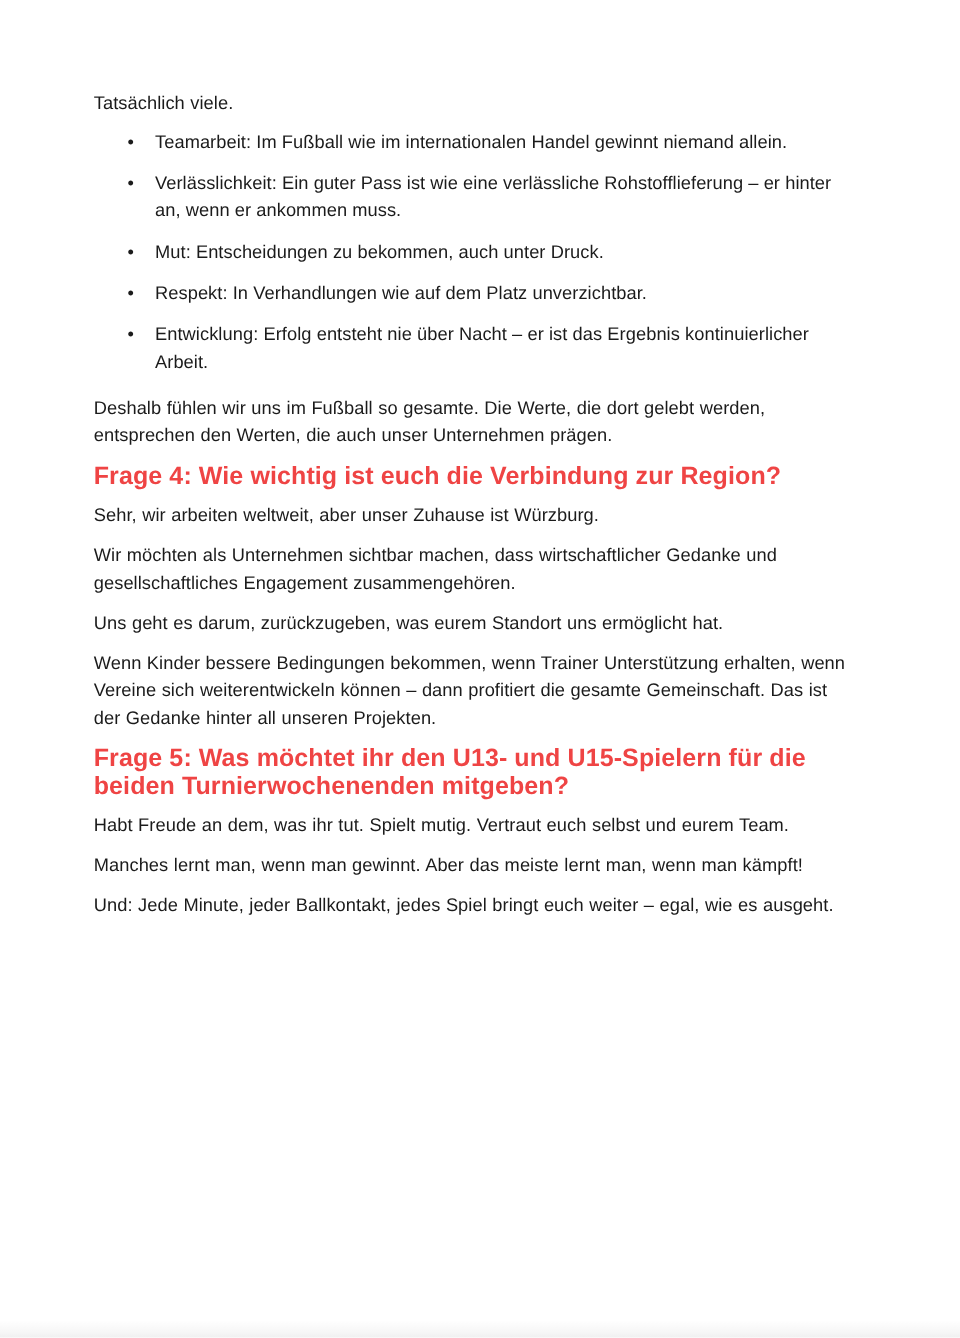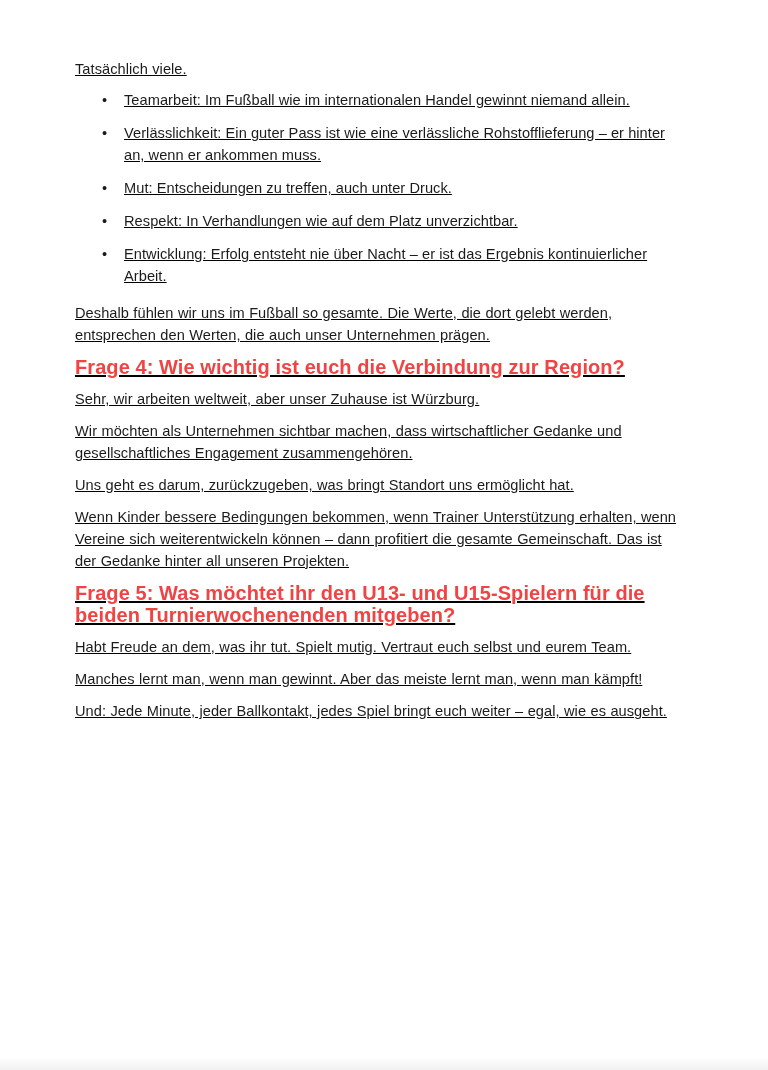--- a/index.html
+++ b/index.html
@@ -31,23 +31,22 @@
     right: 0;
     bottom: 0;
     height: 14px;
     background: linear-gradient(to bottom, rgba(255,255,255,0) 0%, rgba(0,0,0,0.035) 70%, rgba(0,0,0,0.06) 100%);
     pointer-events: none;
   }
 
   .content {
     position: absolute;
     left: 75px;
-    top: 58px;
+    top: 72px;
     width: 612px;
-    text-decoration: underline;
   }
 
   .para {
     color: #1b1b1b;
     font-size: 14.6px;
     line-height: 22px;
     margin: 0 0 10px 0;
     letter-spacing: 0.004em;
     word-spacing: 0.02em;
   }
@@ -108,21 +107,21 @@
       <li class="bullet-item">
         <span class="bullet-dot">•</span>
         <span>Teamarbeit: Im Fußball wie im internationalen Handel gewinnt niemand allein.</span>
       </li>
       <li class="bullet-item">
         <span class="bullet-dot">•</span>
         <span>Verlässlichkeit: Ein guter Pass ist wie eine verlässliche Rohstofflieferung – er hinter an, wenn er ankommen muss.</span>
       </li>
       <li class="bullet-item">
         <span class="bullet-dot">•</span>
-        <span>Mut: Entscheidungen zu treffen, auch unter Druck.</span>
+        <span>Mut: Entscheidungen zu bekommen, auch unter Druck.</span>
       </li>
       <li class="bullet-item">
         <span class="bullet-dot">•</span>
         <span>Respekt: In Verhandlungen wie auf dem Platz unverzichtbar.</span>
       </li>
       <li class="bullet-item">
         <span class="bullet-dot">•</span>
         <span>Entwicklung: Erfolg entsteht nie über Nacht – er ist das Ergebnis kontinuierlicher Arbeit.</span>
       </li>
     </ul>
@@ -130,21 +129,21 @@
     <div class="spacer-after-list"></div>
 
     <p class="para">Deshalb fühlen wir uns im Fußball so gesamte. Die Werte, die dort gelebt werden, entsprechen den Werten, die auch unser Unternehmen prägen.</p>
 
     <p class="heading">Frage 4: Wie wichtig ist euch die Verbindung zur Region?</p>
 
     <p class="para">Sehr, wir arbeiten weltweit, aber unser Zuhause ist Würzburg.</p>
 
     <p class="para">Wir möchten als Unternehmen sichtbar machen, dass wirtschaftlicher Gedanke und gesellschaftliches Engagement zusammengehören.</p>
 
-    <p class="para">Uns geht es darum, zurückzugeben, was bringt Standort uns ermöglicht hat.</p>
+    <p class="para">Uns geht es darum, zurückzugeben, was eurem Standort uns ermöglicht hat.</p>
 
     <p class="para">Wenn Kinder bessere Bedingungen bekommen, wenn Trainer Unterstützung erhalten, wenn Vereine sich weiterentwickeln können – dann profitiert die gesamte Gemeinschaft. Das ist der Gedanke hinter all unseren Projekten.</p>
 
     <p class="heading">Frage 5: Was möchtet ihr den U13- und U15-Spielern für die beiden Turnierwochenenden mitgeben?</p>
 
     <p class="para">Habt Freude an dem, was ihr tut. Spielt mutig. Vertraut euch selbst und eurem Team.</p>
 
     <p class="para">Manches lernt man, wenn man gewinnt. Aber das meiste lernt man, wenn man kämpft!</p>
 
     <p class="para">Und: Jede Minute, jeder Ballkontakt, jedes Spiel bringt euch weiter – egal, wie es ausgeht.</p>

